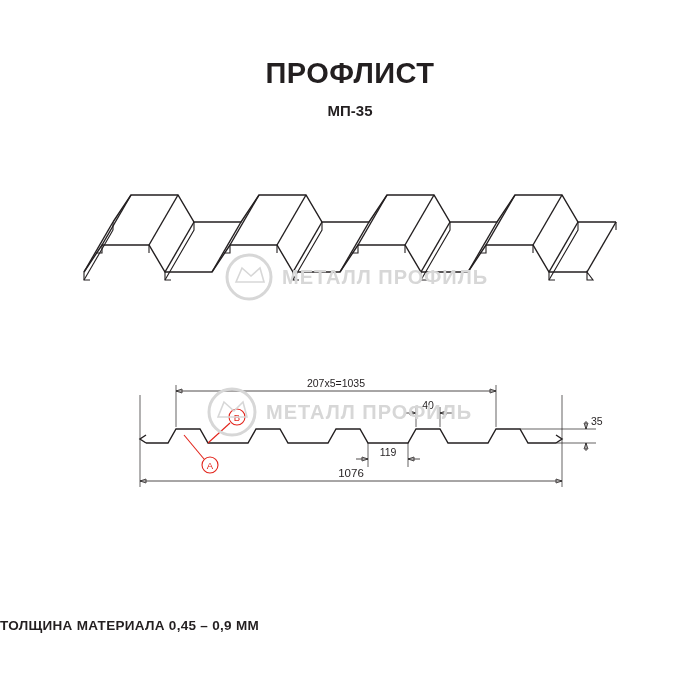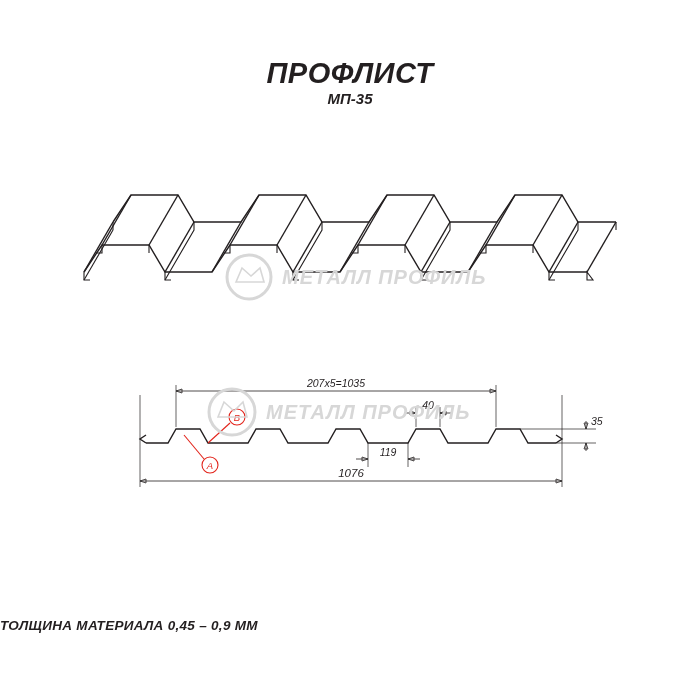--- a/index.html
+++ b/index.html
@@ -9,39 +9,38 @@
     background: #ffffff;
     font-family: "Liberation Sans", sans-serif;
     color: #231f20;
     overflow: hidden;
   }
   #page {
     position: relative;
     width: 700px;
     height: 700px;
     background: #ffffff;
-    font-style: italic;
   }
   
   .title-block {
     position: absolute;
     top: 58px;
     left: 0;
     width: 700px;
     text-align: center;
   }
   .main-title {
     font-size: 29px;
     font-weight: bold;
     letter-spacing: 0.5px;
     color: #231f20;
     line-height: 1.1;
   }
   .sub-title {
-    margin-top: 0;
+    margin-top: 12px;
     font-size: 15px;
     font-weight: bold;
     color: #231f20;
   }
   
   .footer-note {
     position: absolute;
     top: 618px;
     left: 0;
     width: 700px;

